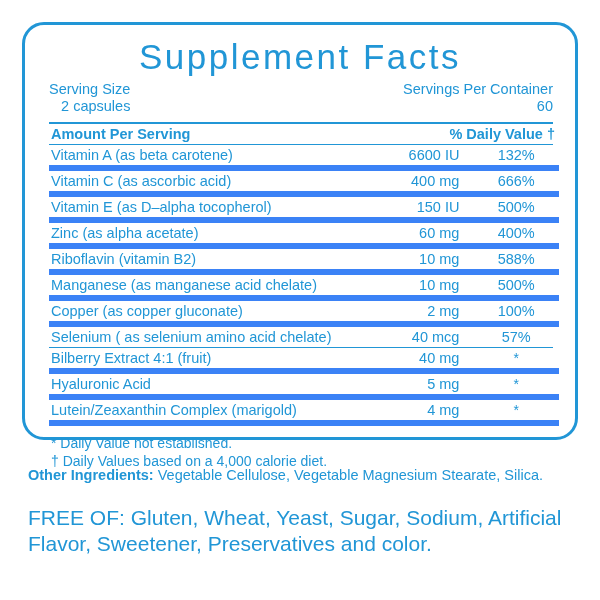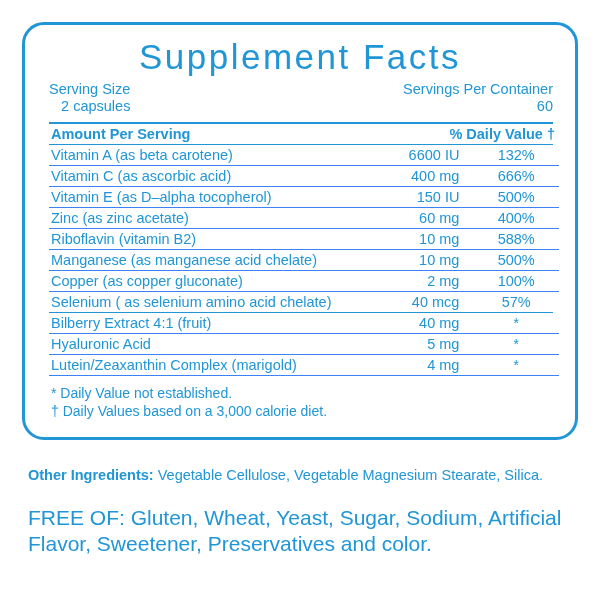--- a/index.html
+++ b/index.html
@@ -79,21 +79,21 @@
   .c-amount { text-align: right; width: 22%; padding-right: 18px !important; }
   .c-dv     { text-align: center; width: 16%; padding-right: 4px !important; }
 
   .hdr td { font-weight: bold; padding-bottom: 4px; padding-top: 2px; }
   .hdr .c-dv-head {
     text-align: center;
     white-space: nowrap;
   }
 
   .row-line td {
-    border-bottom: 1px solid #3b82f6;
+    border-bottom: 6px solid #3b82f6;
   }
   .row-last td { border-bottom: none; }
 
   .star { font-size: 14px; }
 
   .footnotes {
     font-size: 14px;
     line-height: 18px;
     padding: 8px 2px 0 6px;
   }
@@ -166,21 +166,21 @@
           <td class="c-name">Vitamin C (as ascorbic acid)</td>
           <td class="c-amount">400 mg</td>
           <td class="c-dv">666%</td>
         </tr>
         <tr class="row-line">
           <td class="c-name">Vitamin E (as D–alpha tocopherol)</td>
           <td class="c-amount">150 IU</td>
           <td class="c-dv">500%</td>
         </tr>
         <tr class="row-line">
-          <td class="c-name">Zinc (as zinc acetate)</td>
+          <td class="c-name">Zinc (as alpha acetate)</td>
           <td class="c-amount">60 mg</td>
           <td class="c-dv">400%</td>
         </tr>
         <tr class="row-line">
           <td class="c-name">Riboflavin (vitamin B2)</td>
           <td class="c-amount">10 mg</td>
           <td class="c-dv">588%</td>
         </tr>
         <tr class="row-line">
           <td class="c-name">Manganese (as manganese acid chelate)</td>
@@ -217,21 +217,21 @@
         <tr class="row-line">
           <td class="c-name">Lutein/Zeaxanthin Complex (marigold)</td>
           <td class="c-amount">4 mg</td>
           <td class="c-dv star">*</td>
         </tr>
       </tbody>
     </table>
 
     <div class="footnotes">
       <div>* Daily Value not established.</div>
-      <div>† Daily Values based on a 3,000 calorie diet.</div>
+      <div>† Daily Values based on a 4,000 calorie diet.</div>
     </div>
   </div>
 
   <div class="other">
     <b>Other Ingredients:</b><span> Vegetable Cellulose, Vegetable Magnesium Stearate, Silica.</span>
   </div>
 
   <div class="freeof">
     <span class="label">FREE OF:</span><span> Gluten, Wheat, Yeast, Sugar, Sodium, Artificial Flavor, Sweetener, Preservatives and color.</span>
   </div>

